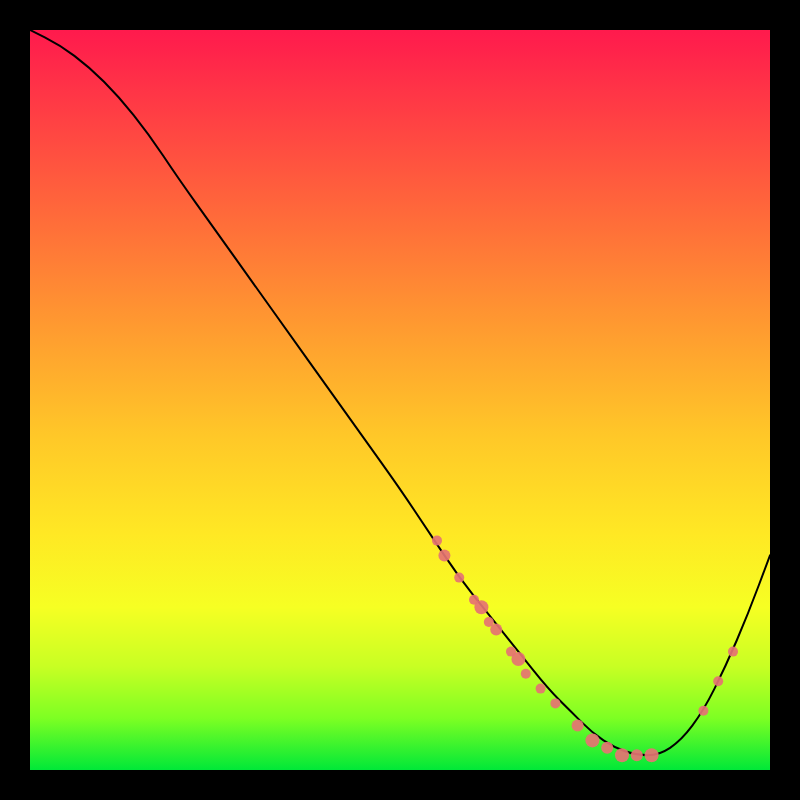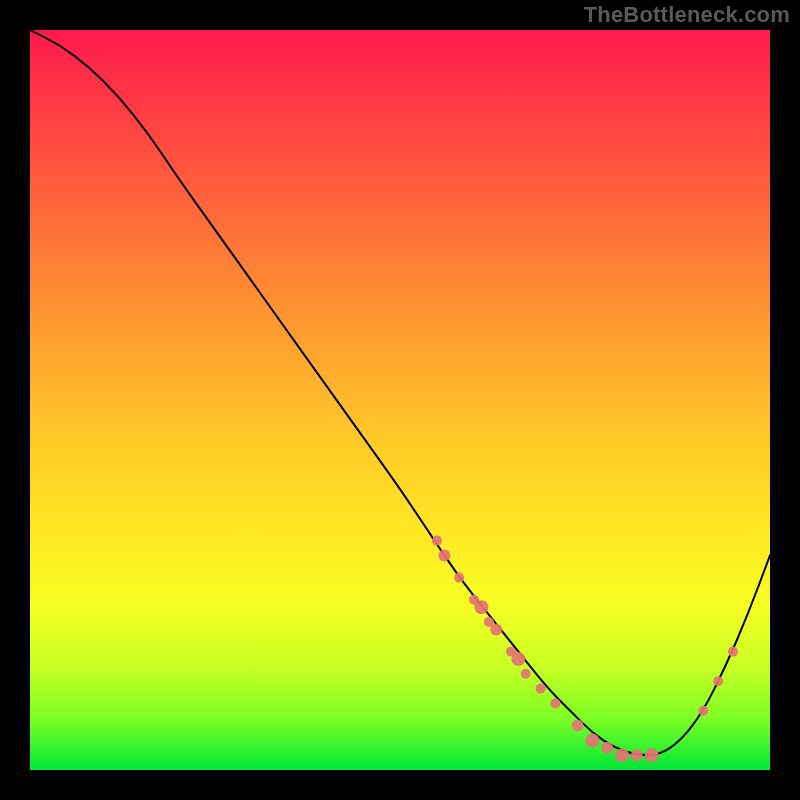--- a/index.html
+++ b/index.html
@@ -58,21 +58,20 @@
     left: 0;
     top: 0;
     width: 740px;
     height: 740px;
   }
 </style>
 </head>
 <body>
 <div class="outer">
 
-  <div class="watermark">TheBottleneck.com</div>
 
   <div class="plot-frame">
     <div class="gradient-area"></div>
     <svg class="overlay" viewBox="0 0 740 740" preserveAspectRatio="none">
 
       <path id="curve-path" fill="none" stroke="#000000" stroke-width="2" stroke-linecap="round" d="M 0.0 0.0 Q 0.0 0.0 14.8 7.4 Q 29.6 14.8 44.4 25.9 Q 59.2 37.0 74.0 51.8 Q 88.8 66.6 103.6 85.1 Q 118.4 103.6 133.2 125.8 Q 148.0 148.0 166.5 173.9 Q 185.0 199.8 203.5 225.7 Q 222.0 251.6 240.5 277.5 Q 259.0 303.4 277.5 329.3 Q 296.0 355.2 314.5 381.1 Q 333.0 407.0 351.5 432.9 Q 370.0 458.8 384.8 481.0 Q 399.6 503.2 414.4 525.4 Q 429.2 547.6 444.0 566.1 Q 458.8 584.6 473.6 603.1 Q 488.4 621.6 503.2 640.1 Q 518.0 658.6 529.1 669.7 Q 540.2 680.8 551.3 691.9 Q 562.4 703.0 573.5 710.4 Q 584.6 717.8 595.7 721.5 Q 606.8 725.2 617.9 725.2 Q 629.0 725.2 640.1 717.8 Q 651.2 710.4 662.3 695.6 Q 673.4 680.8 684.5 658.6 Q 695.6 636.4 706.7 610.5 Q 717.8 584.6 728.9 555.0 T 740.0 525.4"></path>
 
       <g id="markers">
           <circle cx="407.0" cy="510.6" r="5" fill="#e57373" fill-opacity="0.92"></circle>
           <circle cx="414.4" cy="525.4" r="6" fill="#e57373" fill-opacity="0.92"></circle>

